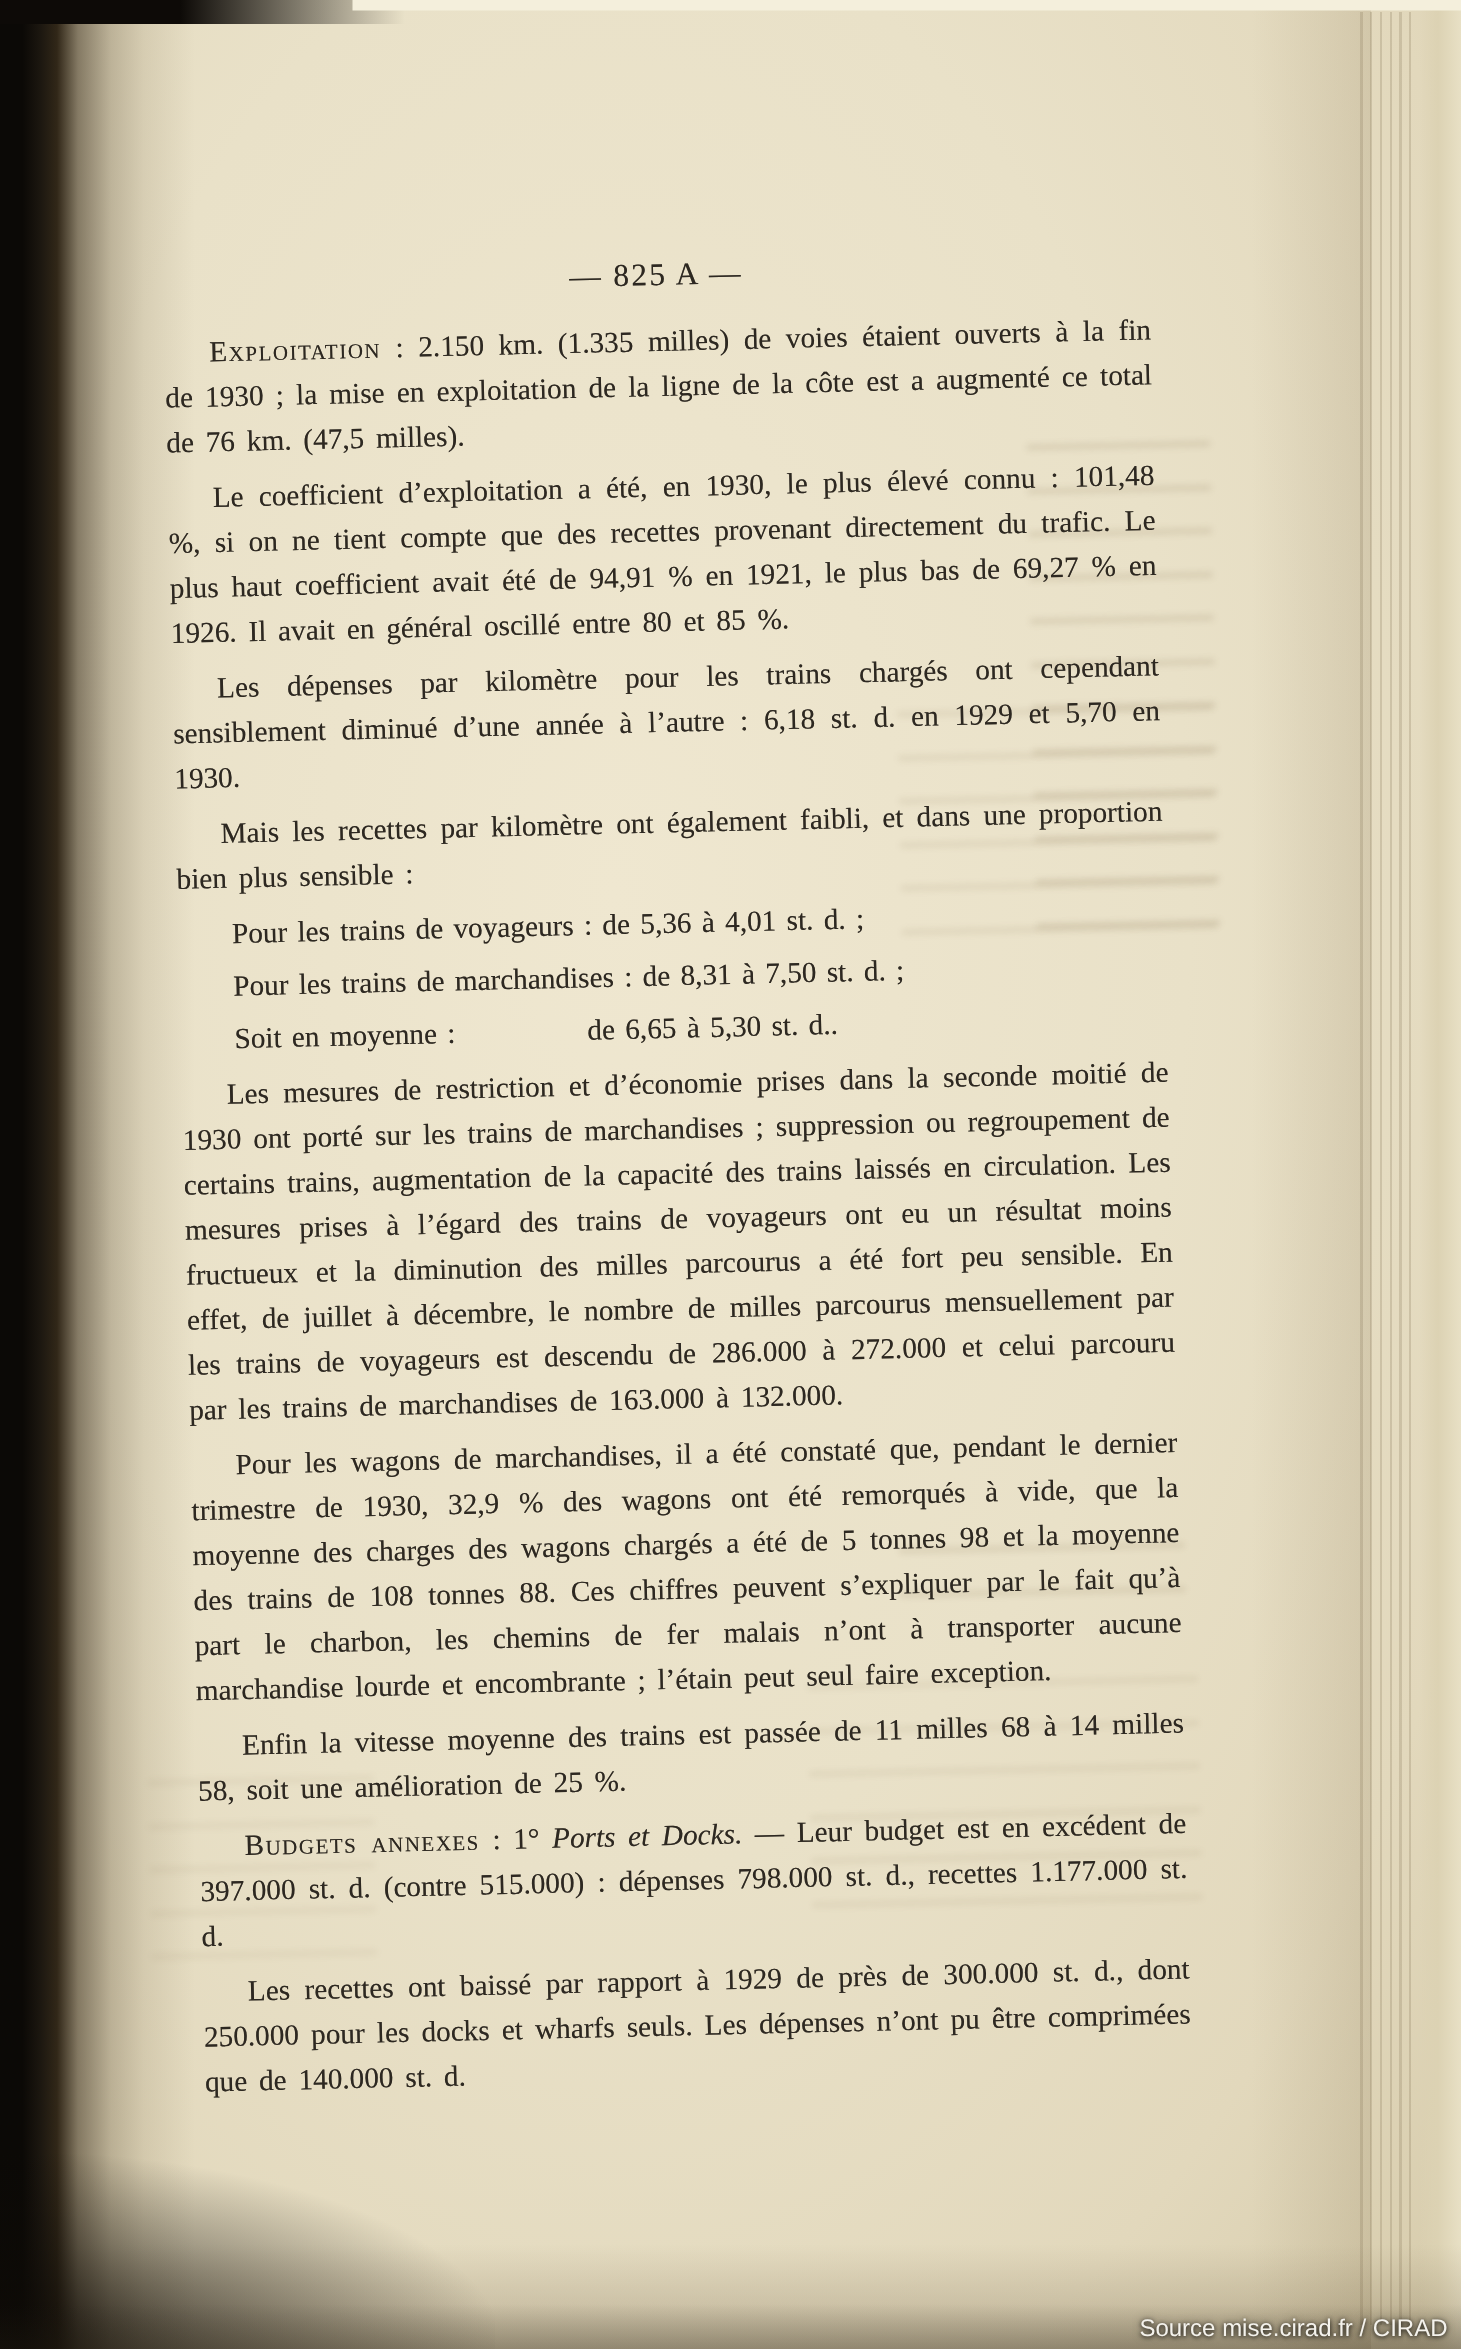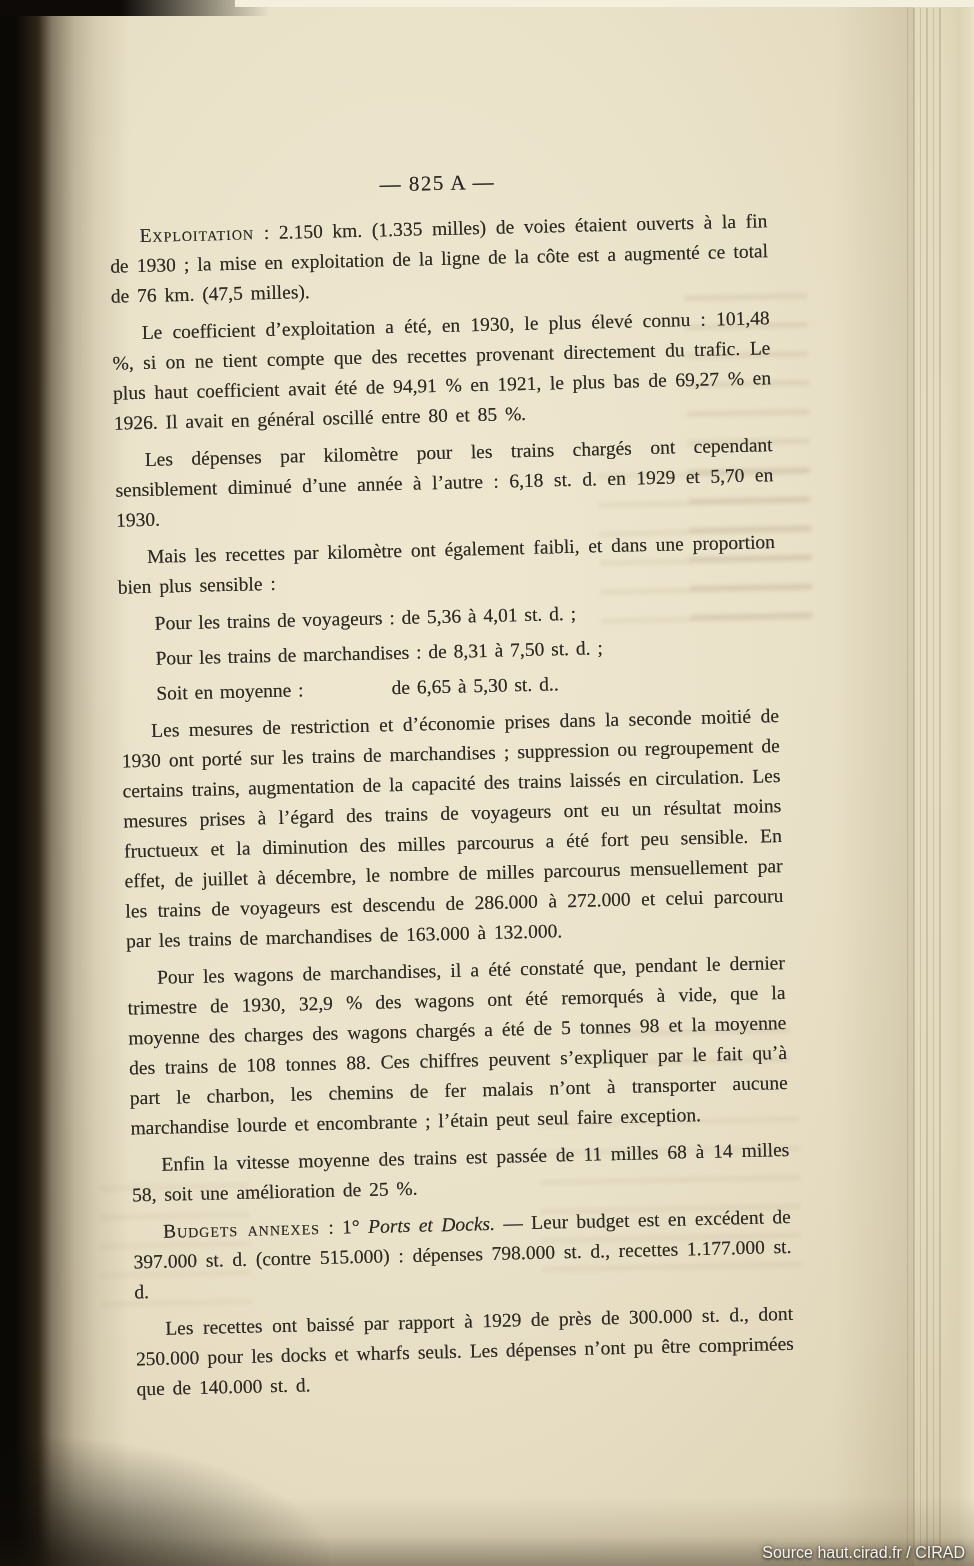--- a/index.html
+++ b/index.html
@@ -96,14 +96,14 @@
         <p class="line list"><span class="seg normal">Soit en moyenne :</span><span class="seg gap">de 6,65 à 5,30 st. d..</span></p>
         <p class="line para"><span class="seg normal">Les mesures de restriction et d’économie prises dans la seconde moitié de 1930 ont porté sur les trains de marchandises ; suppression ou regroupement de certains trains, augmentation de la capacité des trains laissés en circulation. Les mesures prises à l’égard des trains de voyageurs ont eu un résultat moins fructueux et la diminution des milles parcourus a été fort peu sensible. En effet, de juillet à décembre, le nombre de milles parcourus mensuellement par les trains de voyageurs est descendu de 286.000 à 272.000 et celui parcouru par les trains de marchandises de 163.000 à 132.000.</span></p>
         <p class="line para"><span class="seg normal">Pour les wagons de marchandises, il a été constaté que, pendant le dernier trimestre de 1930, 32,9 % des wagons ont été remorqués à vide, que la moyenne des charges des wagons chargés a été de 5 tonnes 98 et la moyenne des trains de 108 tonnes 88. Ces chiffres peuvent s’expliquer par le fait qu’à part le charbon, les chemins de fer malais n’ont à transporter aucune marchandise lourde et encombrante ; l’étain peut seul faire exception.</span></p>
         <p class="line para"><span class="seg normal">Enfin la vitesse moyenne des trains est passée de 11 milles 68 à 14 milles 58, soit une amélioration de 25 %.</span></p>
         <p class="line para"><span class="seg smallcaps">Budgets annexes</span><span class="seg normal"> : 1° </span><span class="seg italic">Ports et Docks.</span><span class="seg normal"> — Leur budget est en excédent de 397.000 st. d. (contre 515.000) : dépenses 798.000 st. d., recettes 1.177.000 st. d.</span></p>
         <p class="line para"><span class="seg normal">Les recettes ont baissé par rapport à 1929 de près de 300.000 st. d., dont 250.000 pour les docks et wharfs seuls. Les dépenses n’ont pu être comprimées que de 140.000 st. d.</span></p>
       </div>
   </div>
 
   <div class="footer-band"></div>
-  <div class="footer">Source haut.cirad.fr / CIRAD</div>
+  <div class="footer">Source mise.cirad.fr / CIRAD</div>
 </div>
 
 </body></html>

